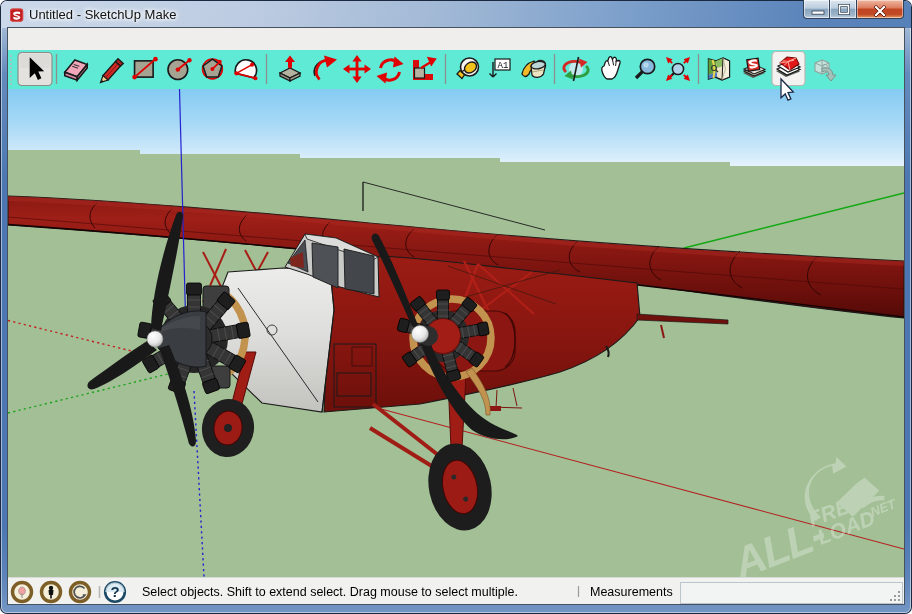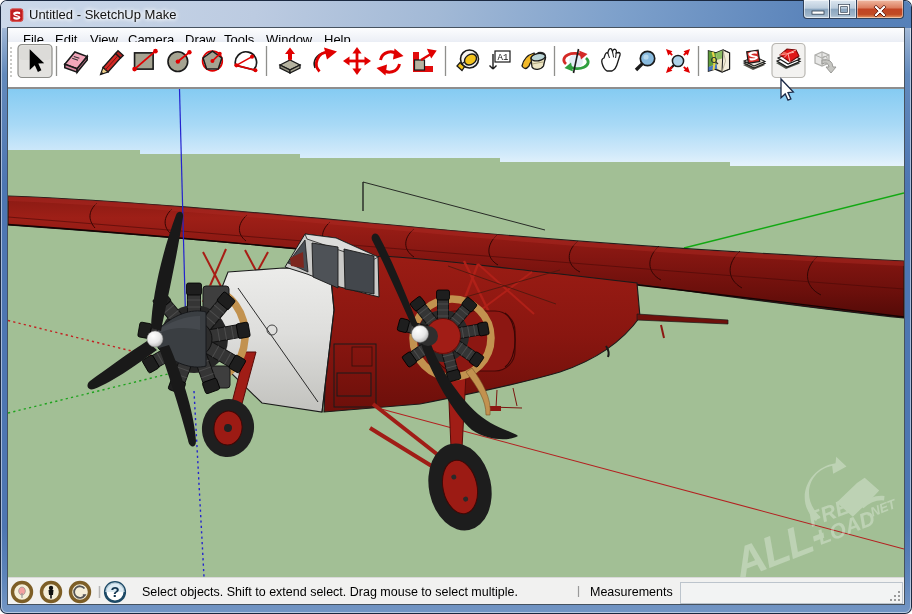--- a/index.html
+++ b/index.html
@@ -16,21 +16,21 @@
 #ttext{position:absolute;left:29px;top:7px;font-size:13px;color:#111;
  text-shadow:0 0 4px #fff,0 0 4px #fff,0 0 6px #fff;white-space:nowrap;}
 .capbtn{position:absolute;top:0;height:19px;border:1px solid #30415a;border-top:none;}
 #btnmin{left:803px;width:27px;border-radius:0 0 0 4px;background:linear-gradient(180deg,#dde7f1 0%,#bccddd 45%,#8ba6c0 52%,#9fb6ca 85%,#c4d4e1 100%);box-shadow:inset 0 0 0 1px rgba(255,255,255,.55);}
 #btnmax{left:829px;width:28px;border-radius:0;background:linear-gradient(180deg,#dde7f1 0%,#bccddd 45%,#8ba6c0 52%,#9fb6ca 85%,#c4d4e1 100%);box-shadow:inset 0 0 0 1px rgba(255,255,255,.55);}
 #btncls{left:856px;width:48px;border-radius:0 0 4px 0;background:linear-gradient(180deg,#f0b9a2 0%,#dd8061 42%,#c24524 52%,#c04a24 80%,#e89a64 100%);box-shadow:inset 0 0 0 1px rgba(255,255,255,.45);}
 .capbtn svg{position:absolute;left:0;top:0;}
 #menubar{position:absolute;left:0;top:0;width:896px;height:22px;background:linear-gradient(180deg,#fcfdfe 0%,#eef1f7 55%,#dde3ef 100%);border-bottom:1px solid #cdd2dd;}
 .mi{position:absolute;top:4px;font-size:13px;color:#000;}
 .mi u{text-decoration:underline;}
-#toolbar{position:absolute;left:0;top:14px;width:896px;height:47px;background:#ffffff;border-bottom:2px solid #8e8e8e;}
+#toolbar{position:absolute;left:0;top:22px;width:896px;height:47px;background:#5eead4;border-bottom:2px solid #8e8e8e;}
 #viewport{position:absolute;left:0;top:61px;width:896px;height:488px;}
 #statusbar{position:absolute;left:0;top:549px;width:896px;height:27px;background:#f1f1f0;border-top:1px solid #d9d9d9;}
 </style>
 </head>
 <body>
 <div id="win">
   <div id="glass"></div>
   <div id="titlegrad"></div>
   <div id="titlebar">
     <svg id="sicon" width="14" height="15" viewBox="0 0 17 17">
@@ -50,30 +50,20 @@
           <rect x="9.5" y="5.5" width="9" height="8" fill="none" stroke="#fff" stroke-width="1.6"></rect>
         </svg>
       </div>
     <div class="capbtn" id="btncls">
         <svg width="46" height="19" viewBox="0 0 46 19">
           <path d="M19,5.2 L23,9.2 L27,5.2 L28.9,7.1 L24.9,11.1 L28.9,15.1 L27,17 L23,13 L19,17 L17.1,15.1 L21.1,11.1 L17.1,7.1 Z" fill="#fff" stroke="#5a1408" stroke-width="0.9"></path>
         </svg>
       </div>
   </div>
   <div id="client">
-    <div id="menubar">
-      <span class="mi" style="left:15px"><u>F</u>ile</span>
-      <span class="mi" style="left:47px"><u>E</u>dit</span>
-      <span class="mi" style="left:82px"><u>V</u>iew</span>
-      <span class="mi" style="left:120px"><u>C</u>amera</span>
-      <span class="mi" style="left:177px"><u>D</u>raw</span>
-      <span class="mi" style="left:216px"><u>T</u>ools</span>
-      <span class="mi" style="left:258px"><u>W</u>indow</span>
-      <span class="mi" style="left:316px"><u>H</u>elp</span>
-    </div>
     <div id="toolbar">
 <svg width="896" height="39" viewBox="0 0 896 39">
 <g fill="#b9b9b4">
             <circle cx="3" cy="6" r="1"></circle>
             <circle cx="3" cy="10" r="1"></circle>
             <circle cx="3" cy="14" r="1"></circle>
             <circle cx="3" cy="18" r="1"></circle>
             <circle cx="3" cy="22" r="1"></circle>
             <circle cx="3" cy="26" r="1"></circle>
             <circle cx="3" cy="30" r="1"></circle>

